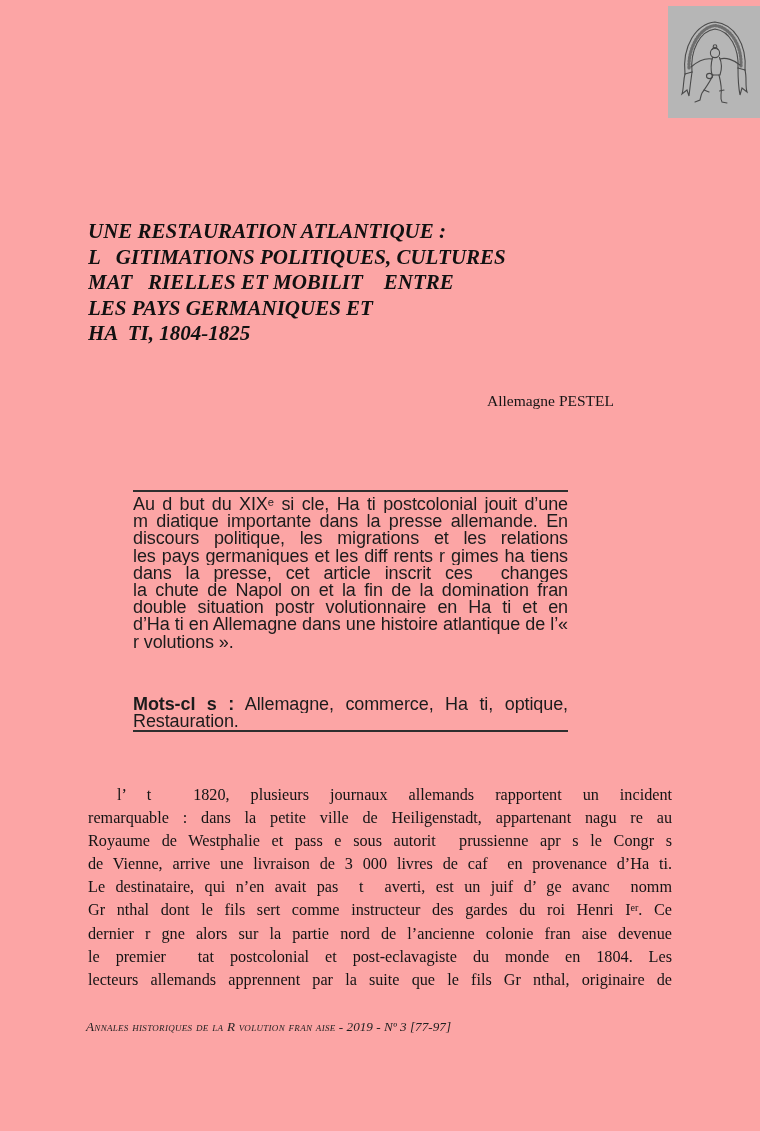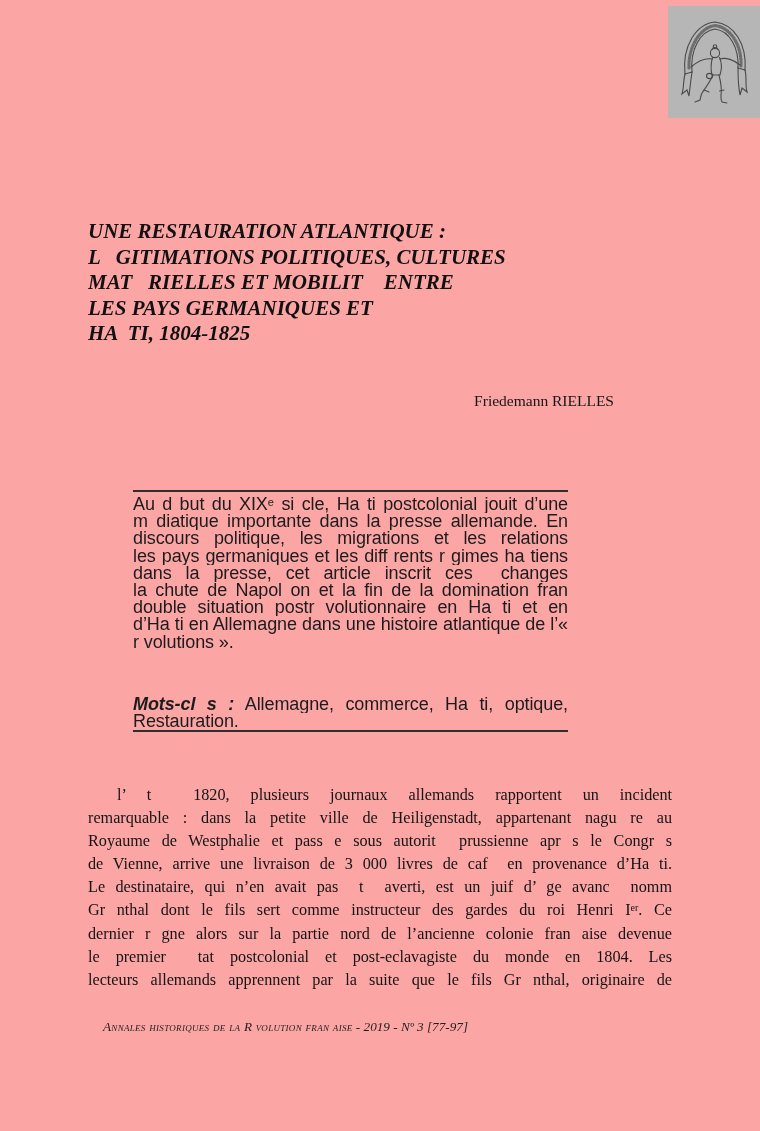--- a/index.html
+++ b/index.html
@@ -24,33 +24,33 @@
   .rule-abstract{top:490px;height:2px;}
   .rule-keywords{top:730px;height:2px;}
 
   
   .sansblock{font-family:"Liberation Sans",sans-serif;font-size:18px;
              line-height:17.2px;letter-spacing:-0.1px;color:#1c1c1c;}
   .abstract{position:absolute;left:133px;top:496px;width:435px;}
   .keywords{position:absolute;left:133px;top:696px;width:435px;}
   .aline{height:17.2px;overflow:hidden;}
   .j{text-align:justify;text-align-last:justify;}
-  .kw-label{font-weight:bold;font-style:italic;}
+  .kw-label{font-weight:bold;}
 
   
   .bodytext{position:absolute;left:88px;top:784px;width:584px;
             font-size:16.2px;line-height:23.1px;color:#141414;}
   .bline{height:23.1px;overflow:hidden;}
   .indent{text-indent:29px;}
 
   sup{font-size:62%;line-height:0;vertical-align:4px;letter-spacing:0;}
 
   
   .footer{position:absolute;left:86px;top:1019px;white-space:nowrap;
-          font-style:italic;font-size:13.2px;color:#1f1f1f;margin-left:17px;}
+          font-style:italic;font-size:13.2px;color:#1f1f1f;}
   .sc{font-variant:small-caps;letter-spacing:0.3px;}
 </style>
 </head>
 <body>
 
 <div class="page">
 
   <div class="logo">
     <svg width="92" height="112" viewBox="0 0 92 112">
       <g fill="none" stroke="#4a4a4a" stroke-width="1.1" stroke-linecap="round">
@@ -85,21 +85,21 @@
   </div>
 
   <div class="title">
     <div class="title-line">UNE RESTAURATION ATLANTIQUE :</div>
     <div class="title-line">L &nbsp; GITIMATIONS POLITIQUES, CULTURES</div>
     <div class="title-line">MAT &nbsp; RIELLES ET MOBILIT &nbsp; &nbsp;ENTRE</div>
     <div class="title-line">LES PAYS GERMANIQUES ET</div>
     <div class="title-line">HA &nbsp;TI, 1804-1825</div>
   </div>
 
-  <div class="author">Friedemann RIELLES</div>
+  <div class="author">Allemagne PESTEL</div>
 
   <div class="rule rule-abstract"></div>
 
   <div class="abstract sansblock">
     <div class="aline j"><span>Au d but du XIX</span><sup>e</sup><span> si cle, Ha ti postcolonial jouit d’une couverture</span></div>
     <div class="aline j">m diatique importante dans la presse allemande. En analysant le</div>
     <div class="aline j">discours politique, les migrations et les relations commerciales entre</div>
     <div class="aline j">les pays germaniques et les diff rents r gimes ha tiens rapport s</div>
     <div class="aline j">dans la presse, cet article inscrit ces &nbsp;changes dynamiques dans la</div>
     <div class="aline j">la chute de Napol on et la fin de la domination fran aise. Dans cette</div>

